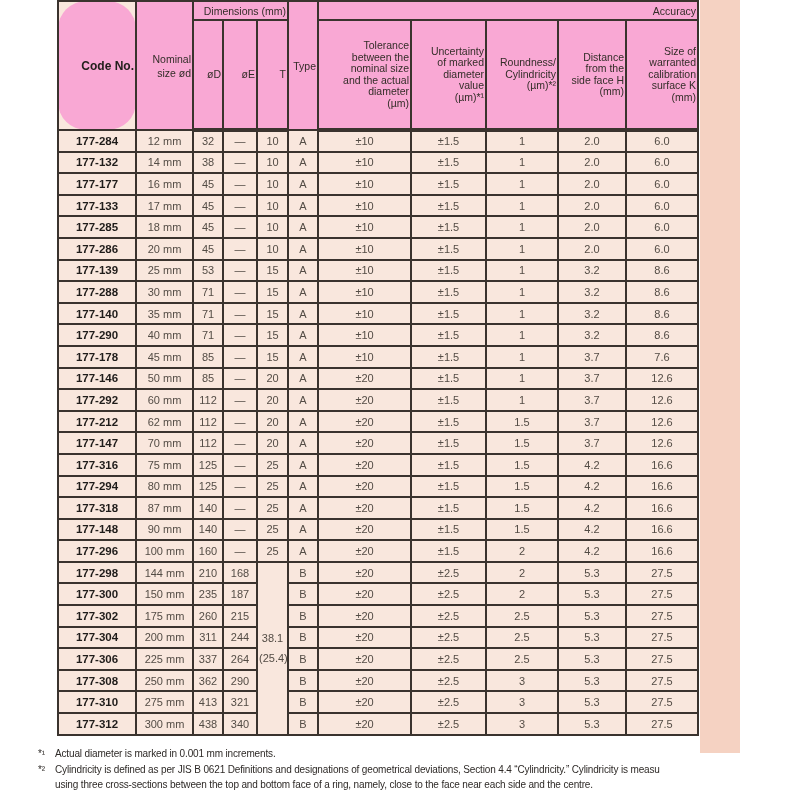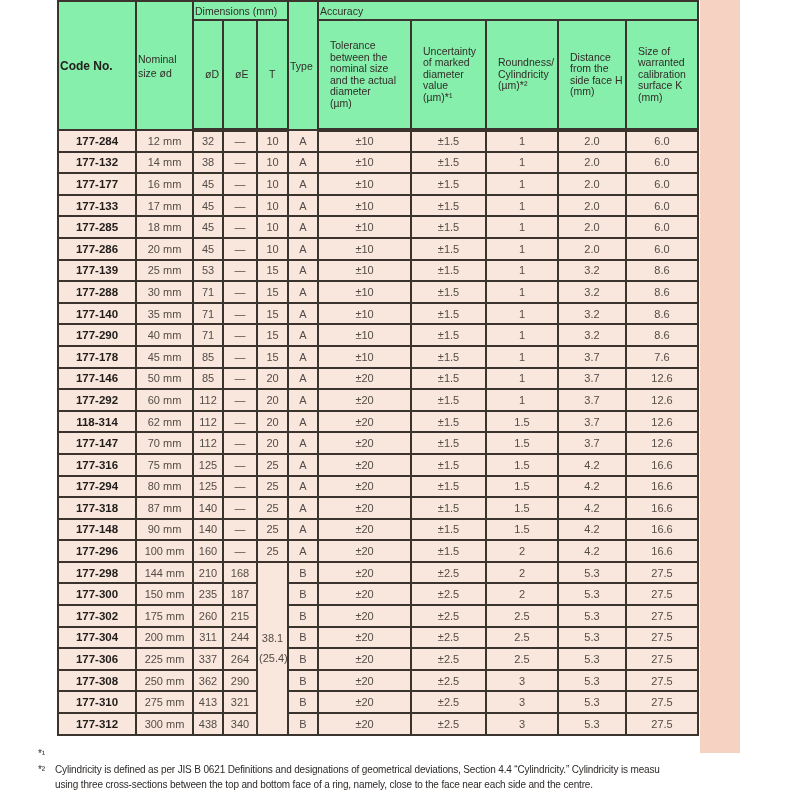--- a/index.html
+++ b/index.html
@@ -12,28 +12,28 @@
 
   table.spec {
     position:absolute; left:57px; top:0;
     width:640px; border-collapse:collapse; table-layout:fixed;
     background:#f9e7dd;
     border:2px solid #3a332e;
   }
   table.spec th, table.spec td { border:2px solid #3a332e; }
 
   thead th {
-    background:#86efac;
+    background:#f9a8d4;
     font-size:10.5px; font-weight:normal; line-height:11.5px;
-    color:#332d28; text-align:left; vertical-align:middle;
+    color:#332d28; text-align:right; vertical-align:middle;
     white-space:pre-line; padding:1px 1px;
   }
   thead tr.band th { height:19px; line-height:14px; }
   thead tr.sub th { height:110px; }
-  thead th.code-head { font-weight:bold; font-size:12px; color:#24201d; }
+  thead th.code-head { font-weight:bold; font-size:12px; color:#24201d;border-radius:28px; }
   thead tr.sub th { border-bottom:4px solid #3a332e;padding-left:11px; }
 
   tbody tr { height:21.6px;margin-left:12px; }
   tbody td {
     font-size:11px; color:#534c45; text-align:center; vertical-align:middle;
     padding:0 1px; overflow:hidden;
   }
   tbody td.code { font-weight:bold; color:#1f1c1a; font-size:11.5px; }
   tbody td.tmerge { white-space:pre-line; line-height:20px; }
 
@@ -265,21 +265,21 @@
           <td>—</td>
           <td>20</td>
           <td>A</td>
           <td>±20</td>
           <td>±1.5</td>
           <td>1</td>
           <td>3.7</td>
           <td>12.6</td>
         </tr>
         <tr>
-          <td class="code">118-314</td>
+          <td class="code">177-212</td>
           <td>62 mm</td>
           <td>112</td>
           <td>—</td>
           <td>20</td>
           <td>A</td>
           <td>±20</td>
           <td>±1.5</td>
           <td>1.5</td>
           <td>3.7</td>
           <td>12.6</td>
@@ -459,20 +459,21 @@
           <td>3</td>
           <td>5.3</td>
           <td>27.5</td>
         </tr>
       </tbody>
   </table>
 
   <div class="footnotes">
     <div class="fn-row">
       <span class="fn-marker">*¹</span>
+      <span class="fn-text">Actual diameter is marked in 0.001 mm increments.</span>
     </div>
     <div class="fn-row">
       <span class="fn-marker">*²</span>
       <span class="fn-text">Cylindricity is defined as per JIS B 0621 Definitions and designations of geometrical deviations, Section 4.4 “Cylindricity.” Cylindricity is measu
 using three cross-sections between the top and bottom face of a ring, namely, close to the face near each side and the centre.</span>
     </div>
   </div>
 
 </div>
 

